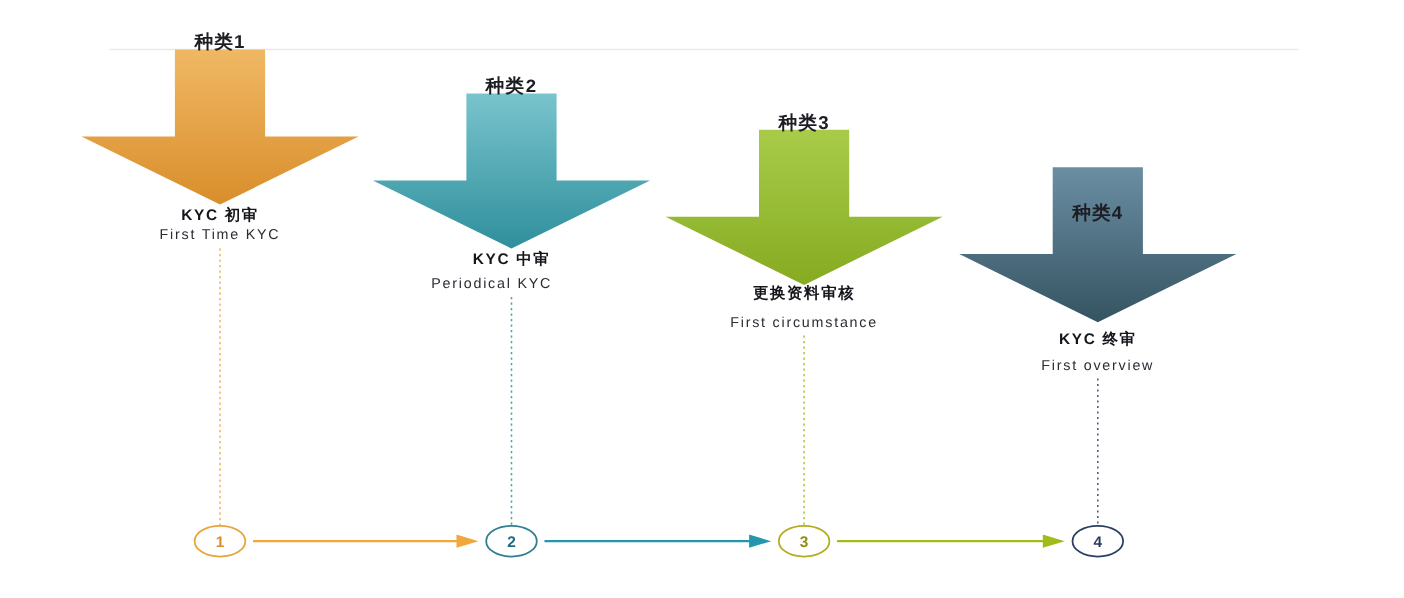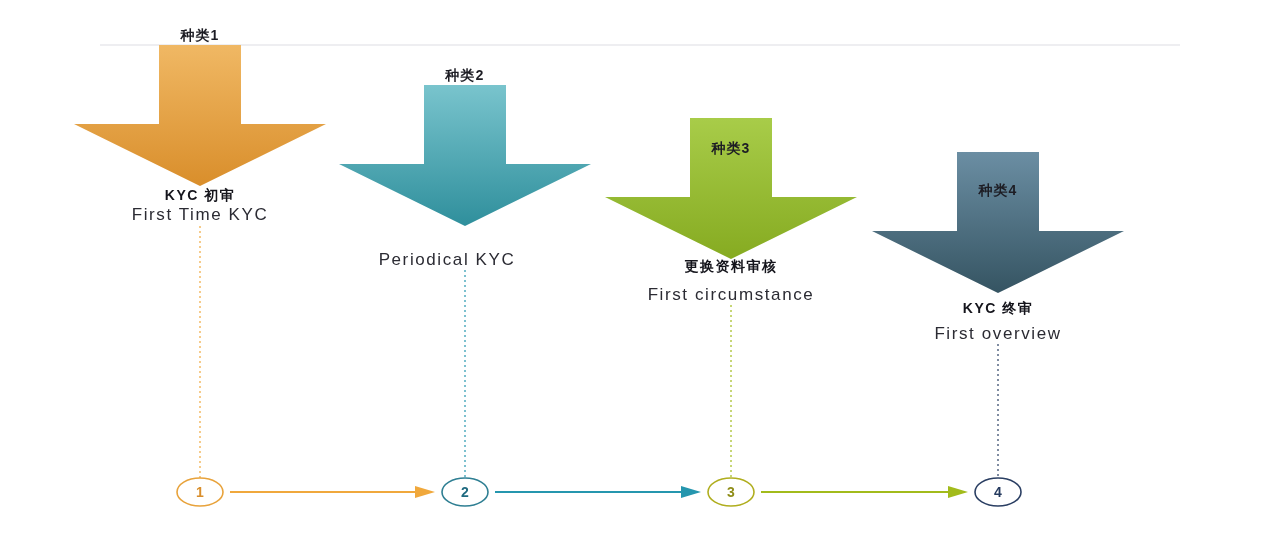--- a/index.html
+++ b/index.html
@@ -24,33 +24,33 @@
     width: 1276px;
     height: 544px;
   }
   .stage-label {
     position: absolute;
     text-align: center;
     white-space: nowrap;
     pointer-events: none;
   }
   .kind-label {
-    font-size: 14px;
+    font-size: 17px;
     font-weight: bold;
     color: #1d1d24;
     letter-spacing: 1px;
   }
   .title-cn {
     font-size: 14px;
     font-weight: bold;
     color: #15151c;
     letter-spacing: 1.5px;
   }
   .title-en {
-    font-size: 17px;
+    font-size: 13px;
     font-weight: normal;
     color: #2b2b33;
     letter-spacing: 1.6px;
   }
   .node-num {
     position: absolute;
     width: 46px;
     height: 30px;
     line-height: 30px;
     text-align: center;
@@ -100,23 +100,24 @@
       <ellipse cx="200" cy="492" rx="23" ry="14" fill="#ffffff" stroke="#e8a33c" stroke-width="1.6"></ellipse>
       <ellipse cx="465" cy="492" rx="23" ry="14" fill="#ffffff" stroke="#2f7f93" stroke-width="1.6"></ellipse>
       <ellipse cx="731" cy="492" rx="23" ry="14" fill="#ffffff" stroke="#b0ae1f" stroke-width="1.6"></ellipse>
       <ellipse cx="998" cy="492" rx="23" ry="14" fill="#ffffff" stroke="#2b3f63" stroke-width="1.6"></ellipse>
     </svg>
 <div class="stage-label kind-label" style="left: 80px; top: 27px; width: 240px;">种类1</div>
     <div class="stage-label title-cn" style="left: 60px; top: 187px; width: 280px;">KYC  初审</div>
     <div class="stage-label title-en" style="left: 60px; top: 205px; width: 280px;">First Time KYC</div>
     <div class="node-num" style="left: 177px; top: 477px; color: rgb(217, 142, 43);">1</div>
     <div class="stage-label kind-label" style="left: 345px; top: 67px; width: 240px; font-family: Liberation Mono, monospace;">种类2</div>
+    <div class="stage-label title-cn" style="left: 325px; top: 227px; width: 280px;">KYC  中审</div>
     <div class="stage-label title-en" style="left: 307px; top: 250px; width: 280px;">Periodical KYC</div>
     <div class="node-num" style="left: 442px; top: 477px; color: rgb(30, 106, 128);">2</div>
-    <div class="stage-label kind-label" style="left: 611px; top: 100px; width: 240px; margin-top: 40px;">种类3</div>
+    <div class="stage-label kind-label" style="left: 611px; top: 100px; width: 240px;">种类3</div>
     <div class="stage-label title-cn" style="left: 591px; top: 258px; width: 280px;">更换资料审核</div>
     <div class="stage-label title-en" style="left: 591px; top: 285px; width: 280px;">First circumstance</div>
     <div class="node-num" style="left: 708px; top: 477px; color: rgb(143, 141, 24);">3</div>
     <div class="stage-label kind-label" style="left: 878px; top: 134px; width: 240px; margin-top: 48px;">种类4</div>
     <div class="stage-label title-cn" style="left: 858px; top: 300px; width: 280px;">KYC  终审</div>
     <div class="stage-label title-en" style="left: 858px; top: 324px; width: 280px;">First overview</div>
     <div class="node-num" style="left: 975px; top: 477px; color: rgb(37, 58, 94);">4</div>
   </div>
 
 </body></html>

